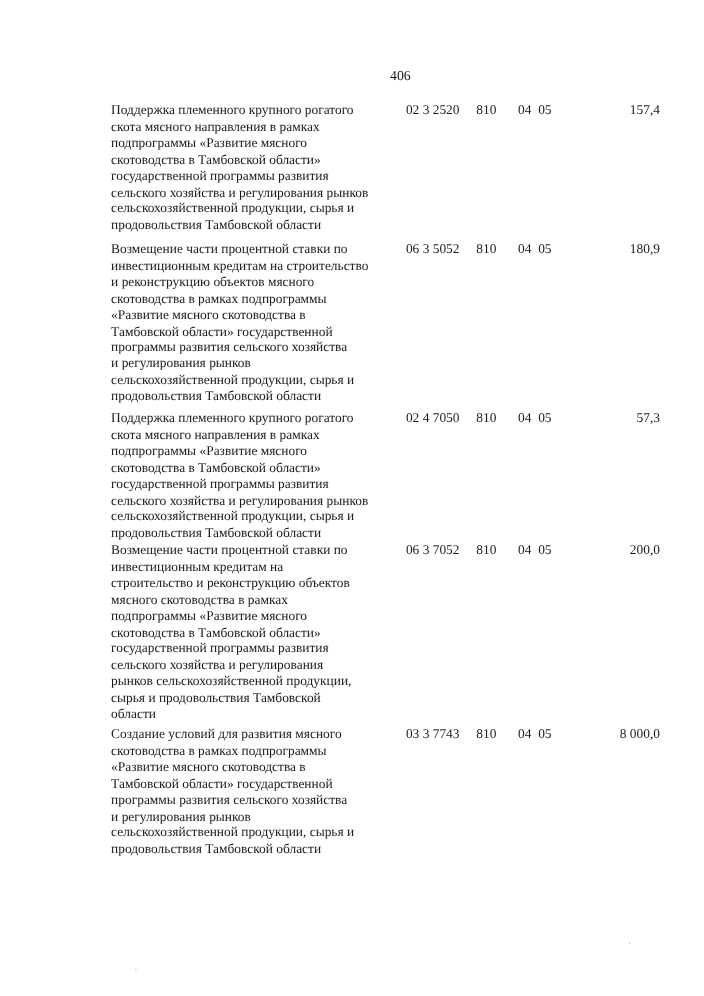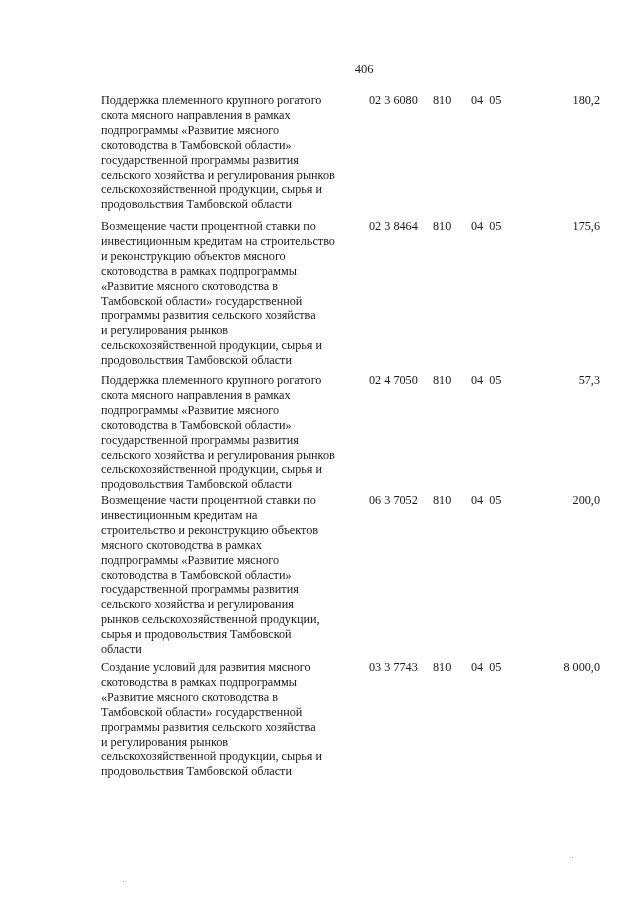--- a/index.html
+++ b/index.html
@@ -32,41 +32,41 @@
 
 <div class="row" style="top:93px;">
   <div class="desc">Поддержка племенного крупного рогатого
 скота мясного направления в рамках
 подпрограммы «Развитие мясного
 скотоводства в Тамбовской области»
 государственной программы развития
 сельского хозяйства и регулирования рынков
 сельскохозяйственной продукции, сырья и
 продовольствия Тамбовской области</div>
-  <div class="code">02 3 6080</div>
+  <div class="code">02 3 2520</div>
   <div class="vr">810</div>
   <div class="sec">04 05</div>
-  <div class="amt">180,2</div>
+  <div class="amt">157,4</div>
 </div>
 
 <div class="row" style="top:219px;">
   <div class="desc">Возмещение части процентной ставки по
 инвестиционным кредитам на строительство
 и реконструкцию объектов мясного
 скотоводства в рамках подпрограммы
 «Развитие мясного скотоводства в
 Тамбовской области» государственной
 программы развития сельского хозяйства
 и регулирования рынков
 сельскохозяйственной продукции, сырья и
 продовольствия Тамбовской области</div>
-  <div class="code">02 3 8464</div>
+  <div class="code">06 3 5052</div>
   <div class="vr">810</div>
   <div class="sec">04 05</div>
-  <div class="amt">175,6</div>
+  <div class="amt">180,9</div>
 </div>
 
 <div class="row" style="top:373px;">
   <div class="desc">Поддержка племенного крупного рогатого
 скота мясного направления в рамках
 подпрограммы «Развитие мясного
 скотоводства в Тамбовской области»
 государственной программы развития
 сельского хозяйства и регулирования рынков
 сельскохозяйственной продукции, сырья и

